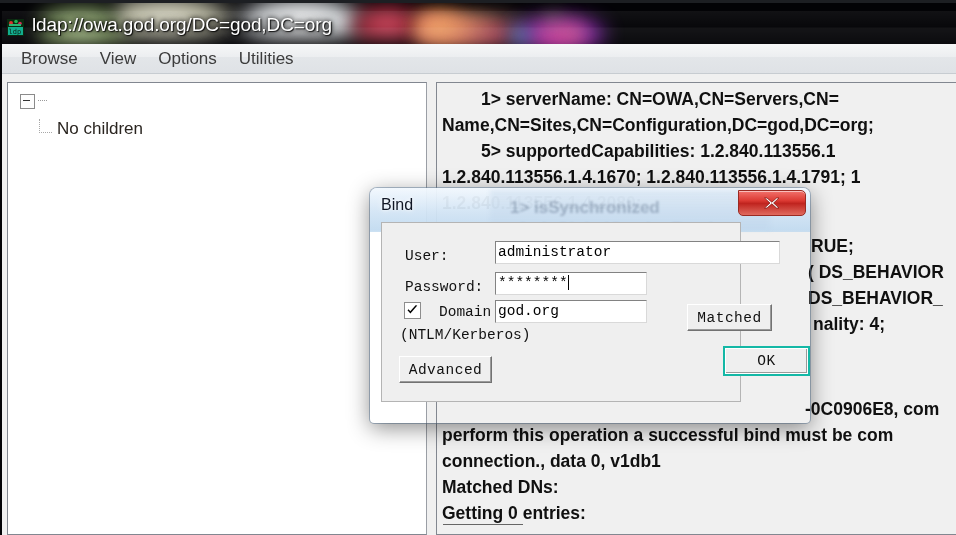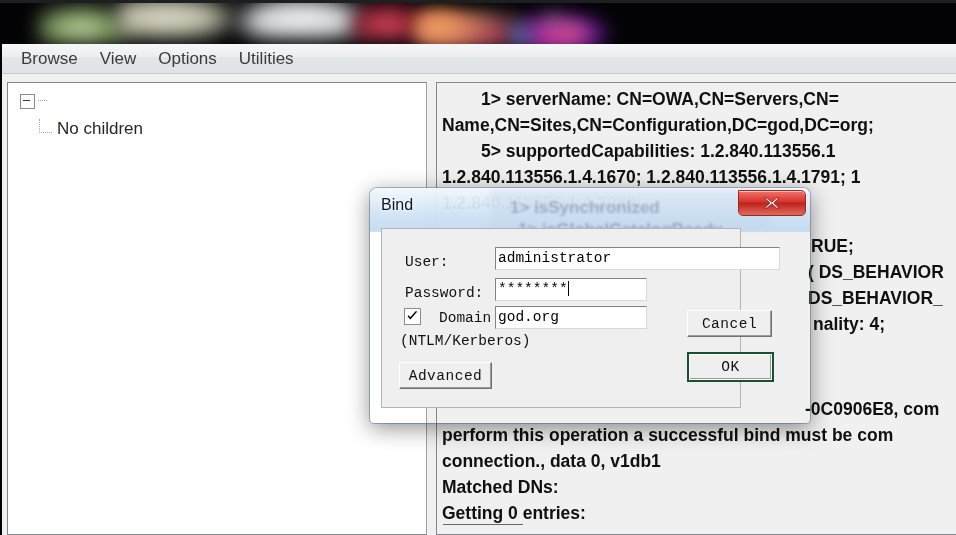--- a/index.html
+++ b/index.html
@@ -296,21 +296,21 @@
     display: flex;
     align-items: center;
     justify-content: center;
     cursor: default;
   }
   .dlg-close svg { display:block; }
 
   .dlg-body {
     position: absolute;
     left: 11px;
-    top: 40px;
+    top: 34px;
     width: 360px;
     height: 180px;
     background: #efefef;
     border: 1px solid #b4b4b4;
     box-sizing: border-box;
   }
 
   .lbl {
     position: absolute;
     font-family: "Liberation Mono", "DejaVu Sans Mono", monospace;
@@ -366,21 +366,21 @@
     box-sizing: border-box;
     font-family: "Liberation Mono", "DejaVu Sans Mono", monospace;
     font-size: 14.5px;
     color: #111;
     display: flex;
     align-items: center;
     justify-content: center;
     cursor: default;
     letter-spacing: .5px;
   }
-  .btn.default { border: 2px solid #14532d; box-shadow: none; }
+  .btn.default { border: 2px solid #14b8a6; box-shadow: none; margin-left: 36px; }
   .btn.default .inner {
     width: 100%; height: 100%;
     border: 1px solid #ffffff;
     box-shadow: inset -1px -1px 0 #9a9a9a;
     box-sizing: border-box;
     display:flex; align-items:center; justify-content:center;
   }
 </style>
 </head>
 <body>
@@ -401,20 +401,35 @@
     <div class="wp wp-k"></div>
     <div class="wp wp-l"></div>
     <div class="wp wp-m"></div>
     <div class="wp wp-n"></div>
     <div class="wp wp-o"></div>
     <div class="wp-top-line"></div>
   </div>
 
   <div id="app-window">
 
+    <div class="win-titlebar">
+      <div class="glass"></div>
+      <span class="app-icon">
+        <svg width="19" height="19" viewBox="0 0 19 19">
+          <rect x="1" y="1" width="17" height="17" fill="#0b2a10"></rect>
+          <rect x="2" y="9" width="15" height="8" fill="#12ad8e"></rect>
+          <text x="2.5" y="16" font-family="DejaVu Sans Mono, monospace" font-size="7" fill="#0b1f14">ldp</text>
+          <circle cx="5" cy="5" r="2" fill="#d9352f"></circle>
+          <circle cx="10" cy="3.5" r="1.8" fill="#1db954"></circle>
+          <circle cx="14" cy="5.5" r="1.8" fill="#cf2f5a"></circle>
+          <rect x="3" y="6" width="12" height="2" fill="#2bb673"></rect>
+        </svg>
+      </span>
+      <span class="win-title-text">ldap://owa.god.org/DC=god,DC=org</span>
+    </div>
 
     <div class="menubar">
       <div class="menubar-inner">
         <div class="menu-item">Browse</div>
         <div class="menu-item">View</div>
         <div class="menu-item">Options</div>
         <div class="menu-item">Utilities</div>
       </div>
     </div>
 
@@ -488,21 +503,21 @@
         </div>
         <span class="lbl" style="left:57px; top:81px;">Domain</span>
         <div class="txtin" style="left:113px; top:77px; width:152px; height:23px;"><span>god.org</span></div>
         <span class="lbl" style="left:18px; top:104px;">(NTLM/Kerberos)</span>
 
         <div class="btn" style="left:17px; top:133px; width:93px; height:27px;">
             <span>Advanced</span>
           </div>
 
         <div class="btn" style="left:305px; top:81px; width:85px; height:27px;">
-            <span>Cancel</span>
+            <span>Matched</span>
           </div>
 
         <div class="btn default" style="left:305px; top:123px; width:87px; height:30px;">
             <span class="inner">
               <span>OK</span>
             </span>
           </div>
 
       </div>
     </div>

